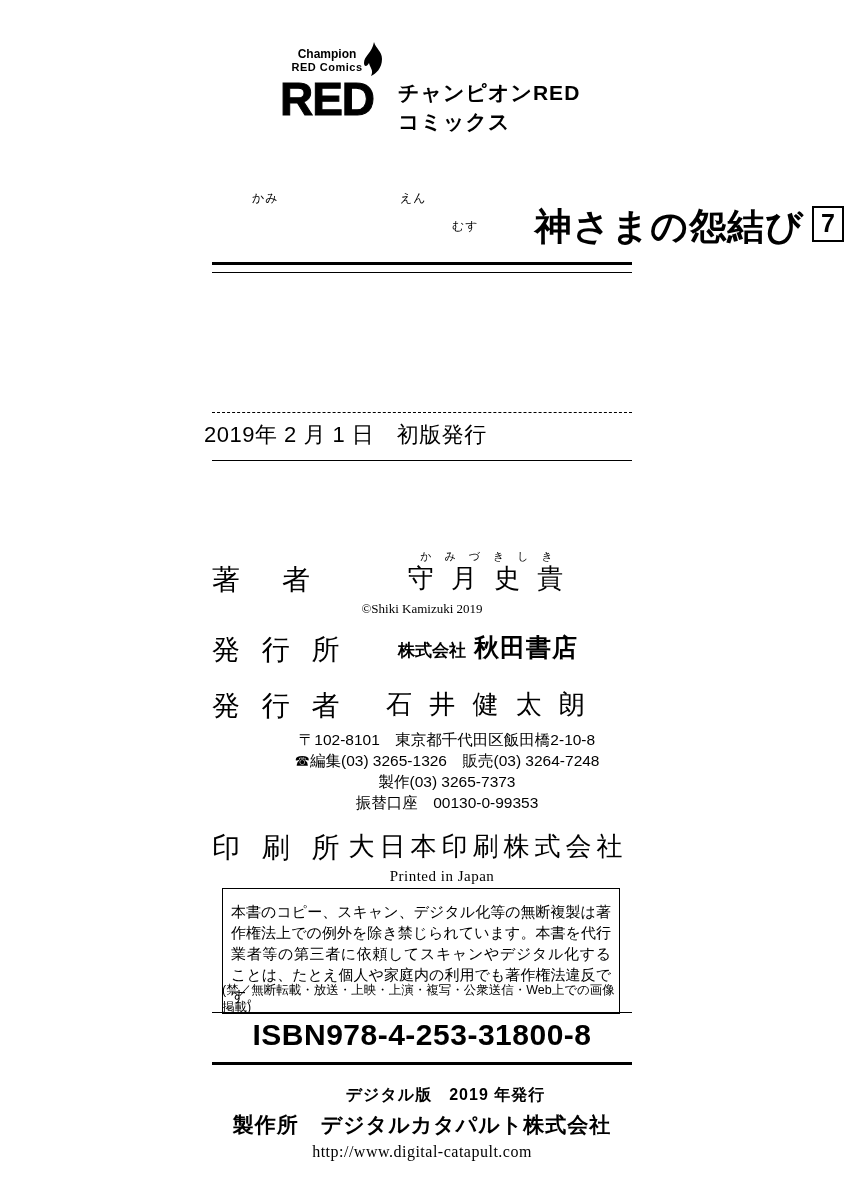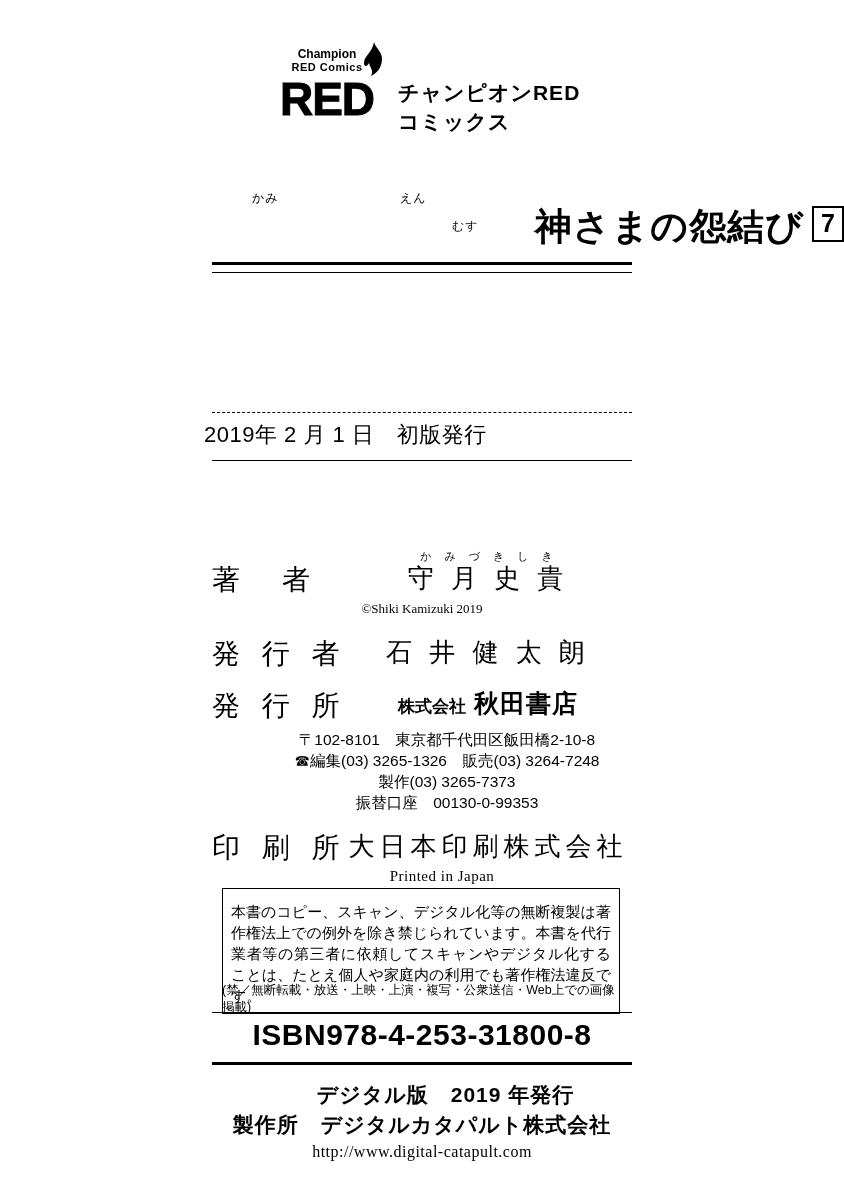--- a/index.html
+++ b/index.html
@@ -261,21 +261,21 @@
   
   .footer {
     position: absolute;
     top: 1080px;
     left: 0;
     width: 844px;
     text-align: center;
     font-family: "Liberation Sans", sans-serif;
   }
   .footer .f1 {
-    font-size: 21px;
+    font-size: 16px;
     font-weight: bold;
     letter-spacing: 1px;
     line-height: 30px;
     padding-left: 47px;
   }
   .footer .f2 {
     font-size: 21px;
     font-weight: bold;
     letter-spacing: 1px;
     line-height: 30px;
@@ -327,32 +327,32 @@
 
     <div class="author-ruby">
       <span>かみづきしき</span>
     </div>
     <div class="crow">
       <div class="clabel">著　者</div>
       <div class="cvalue">守 月 史 貴</div>
     </div>
     <div class="copyline">©Shiki Kamizuki 2019</div>
 
-    <div class="crow" style="margin-top:18px;">
-      <div class="clabel">発 行 者</div>
-      <div class="cvalue">石 井 健 太 朗</div>
-    </div>
-
     <div class="crow" style="margin-top:14px;">
       <div class="clabel">発 行 所</div>
       <div class="cvalue">
         <span class="pub-name"><span class="kk">株式会社</span> <span>秋田書店</span></span>
       </div>
     </div>
 
+    <div class="crow" style="margin-top:18px;">
+      <div class="clabel">発 行 者</div>
+      <div class="cvalue">石 井 健 太 朗</div>
+    </div>
+
     <div class="addr-block">
       <div>〒102-8101　東京都千代田区飯田橋2-10-8</div>
       <div>☎編集(03) 3265-1326　販売(03) 3264-7248</div>
       <div>製作(03) 3265-7373</div>
       <div>振替口座　00130-0-99353</div>
     </div>
 
     <div class="crow" style="margin-top:16px;">
       <div class="clabel">印 刷 所</div>
       <div class="cvalue">大日本印刷株式会社</div>

